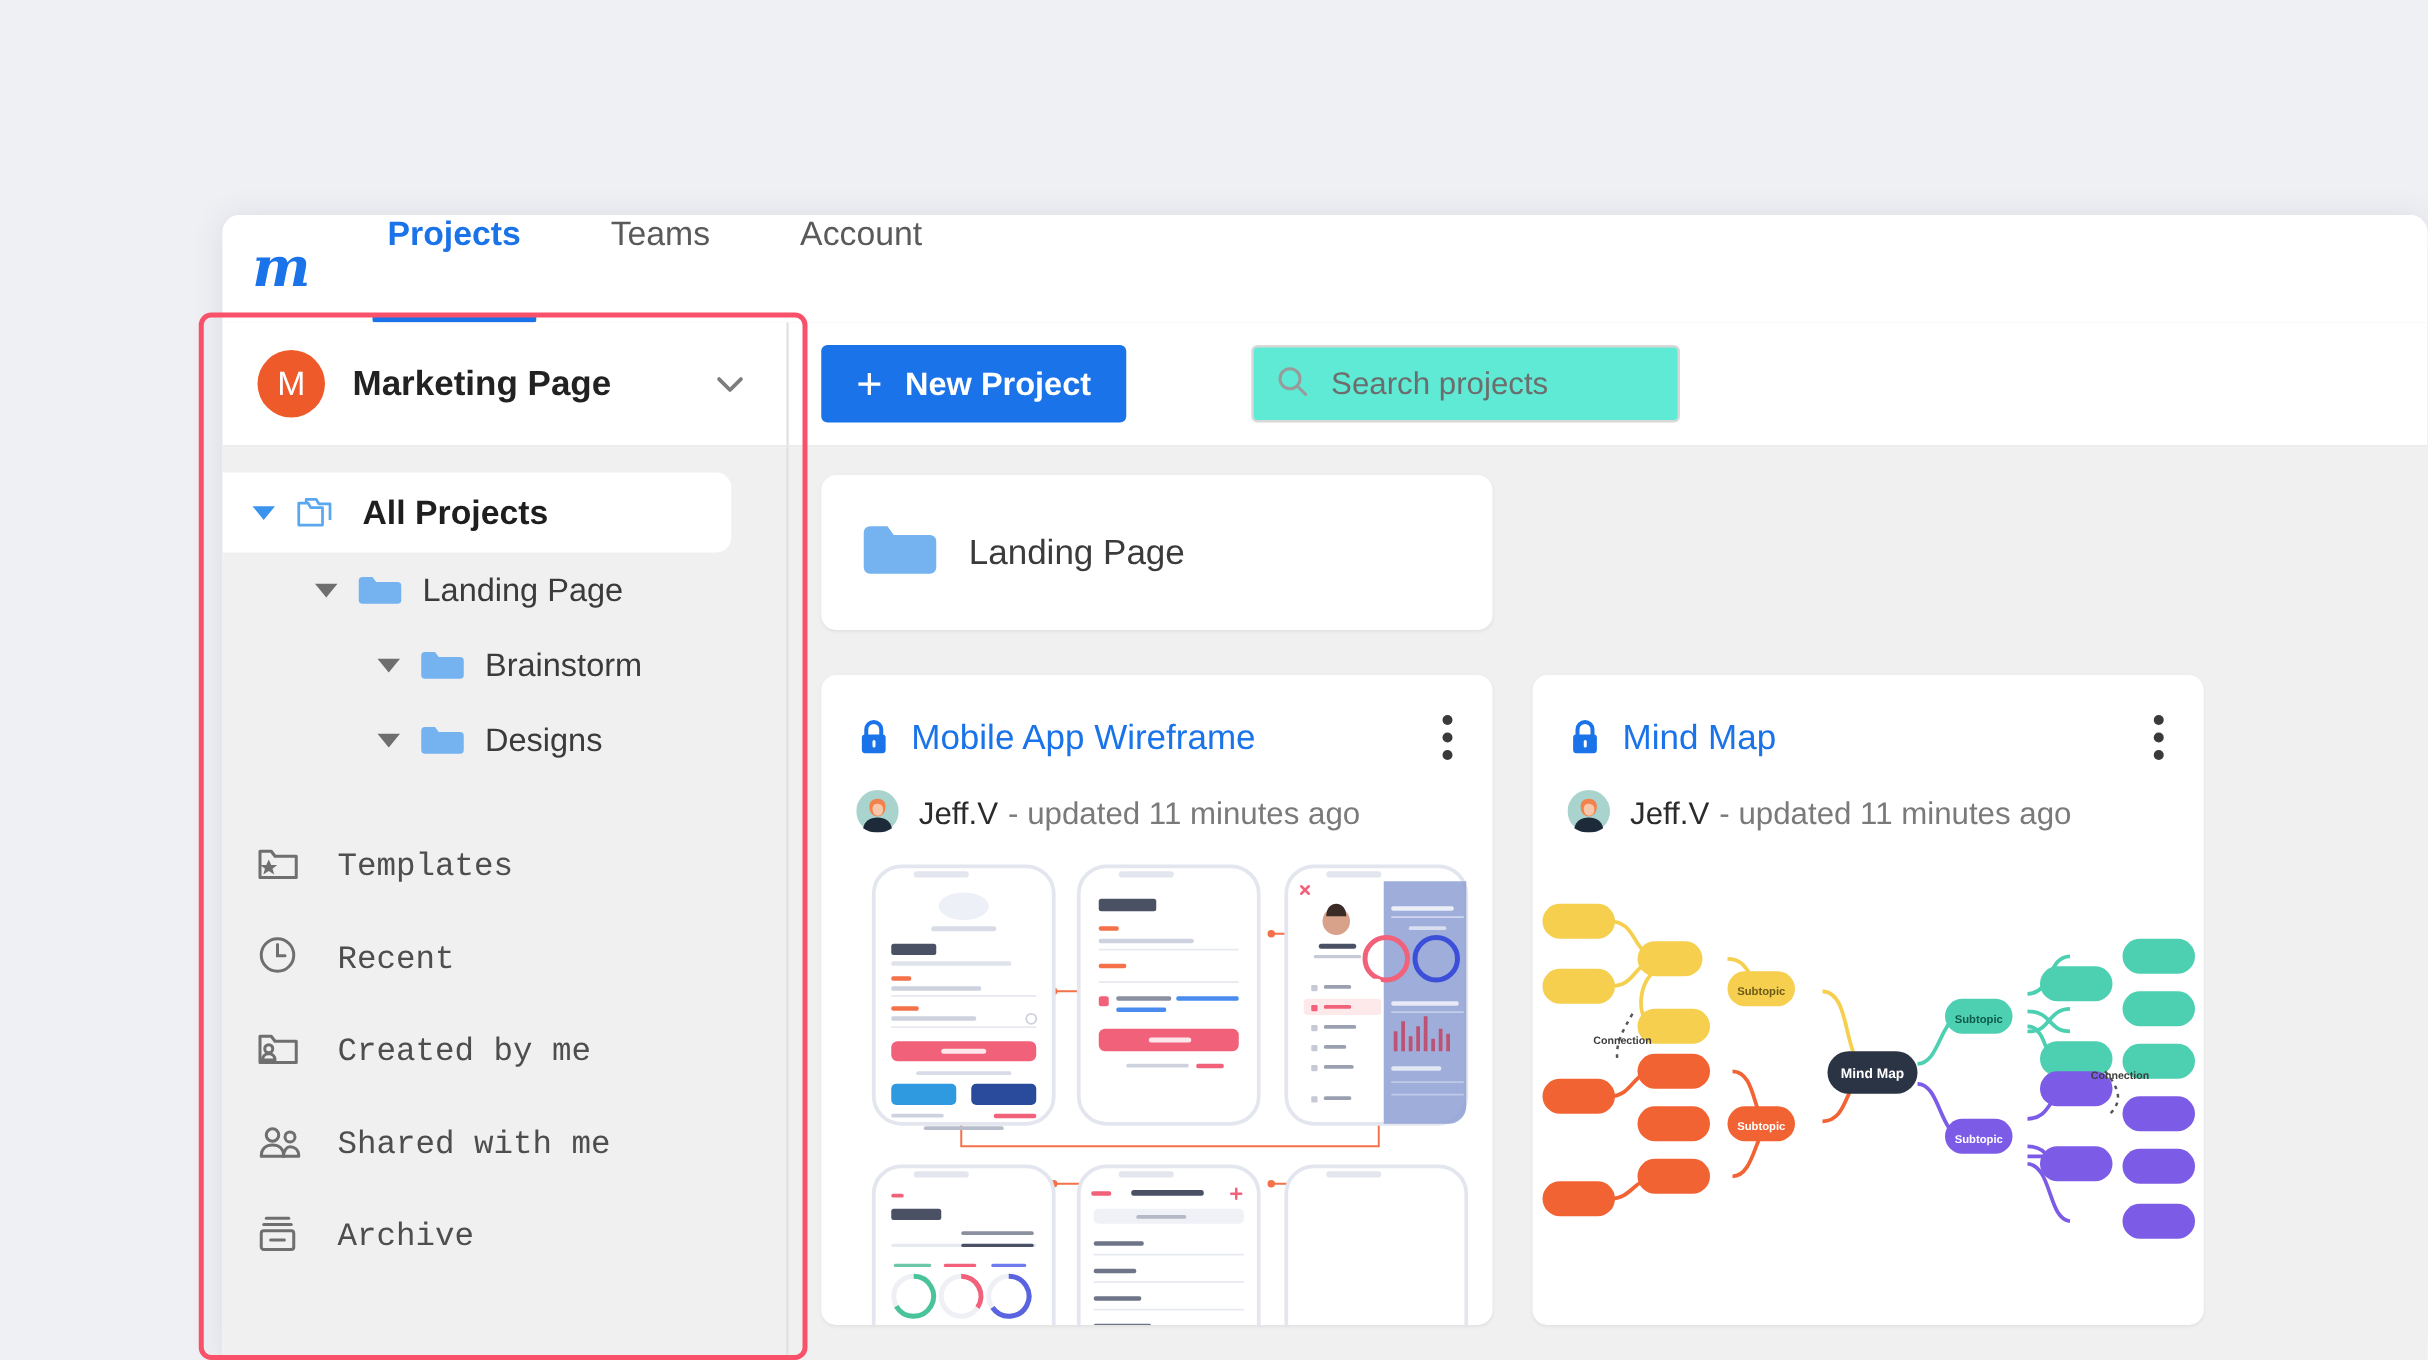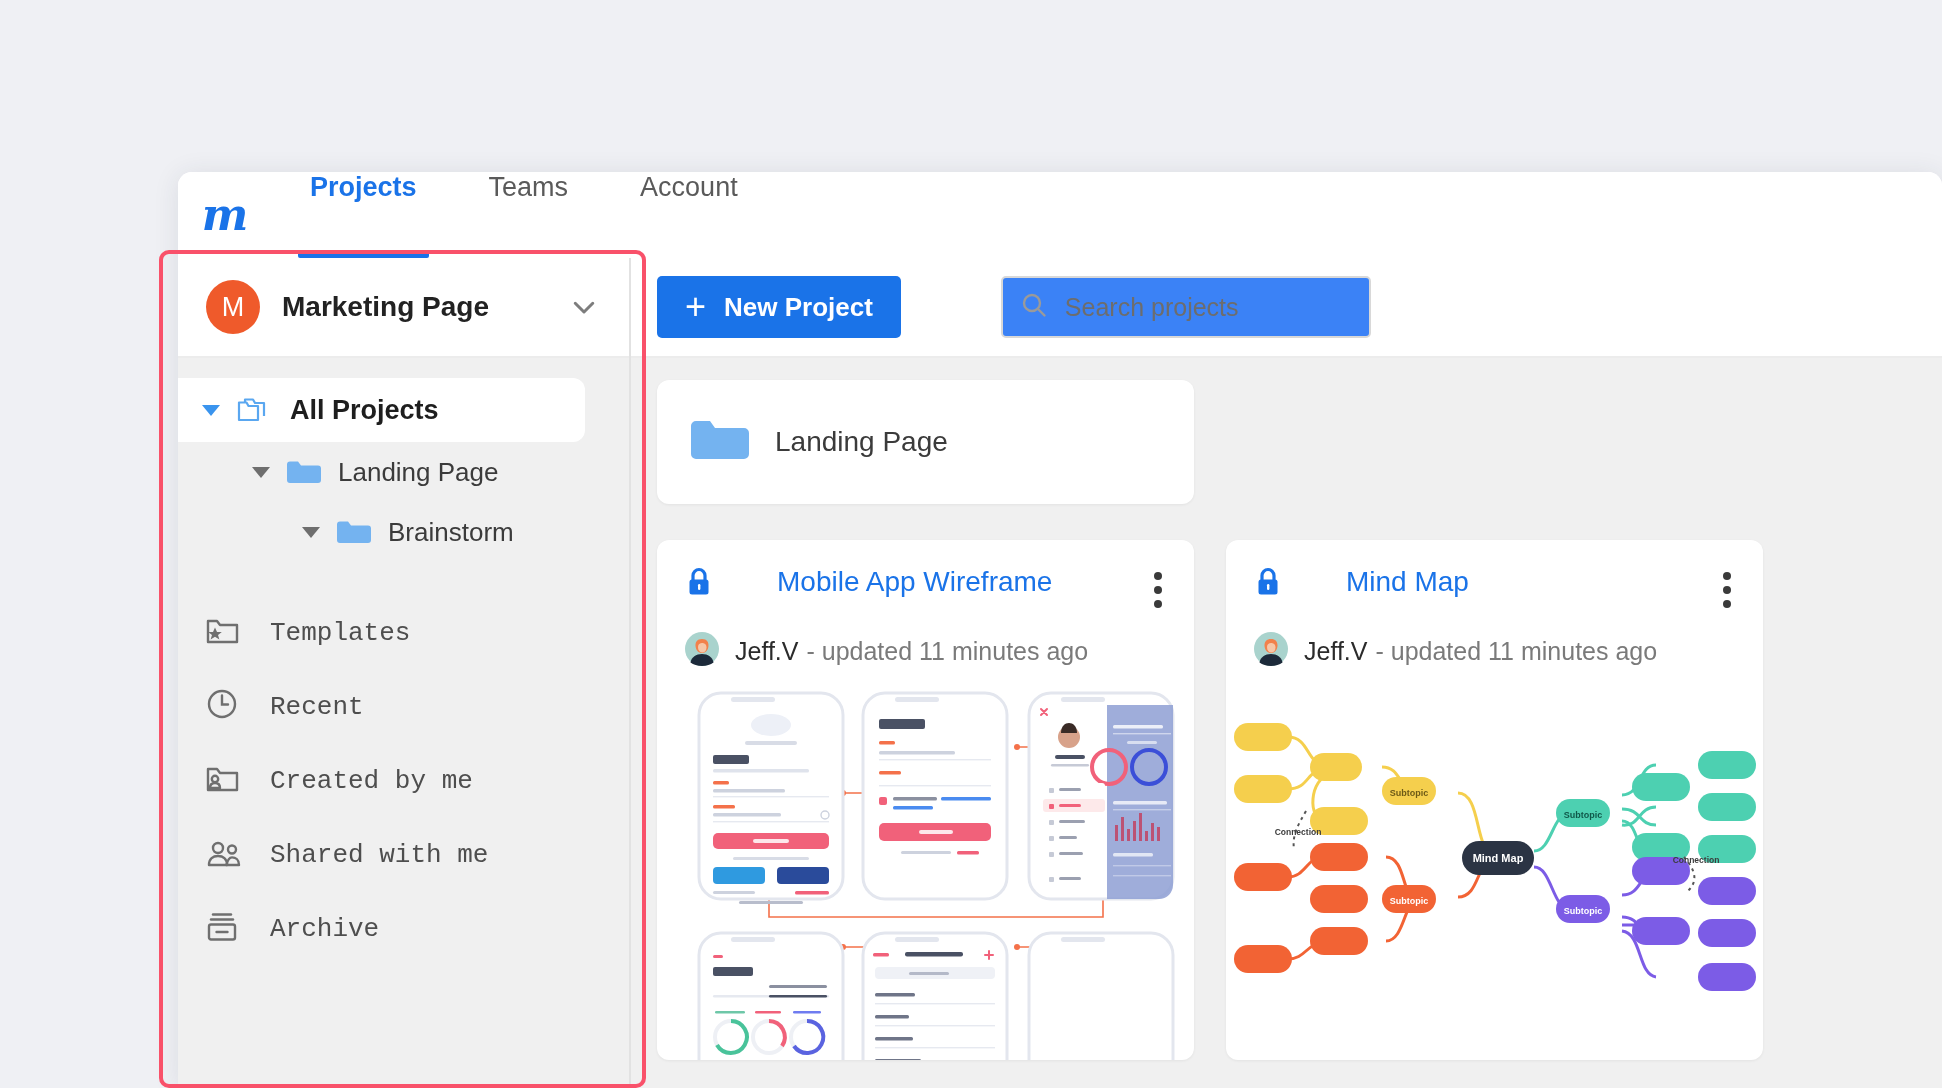--- a/index.html
+++ b/index.html
@@ -158,22 +158,22 @@
     display: flex; align-items: center;
     padding: 0 28px;
     font-size: 26px; font-weight: 700;
     font-family: "Liberation Sans", sans-serif;
     cursor: pointer;
     white-space: nowrap;
   }
   #plus-icon { font-size: 36px; font-weight: 400; margin-right: 18px; line-height: 1; }
   #search-wrap {
     margin-left: 100px;
-    width: 370px; height: 62px;
-    background: #3b82f6;
+    width: 343px; height: 62px;
+    background: #5eead4;
     border: 2px solid #d8d8d8;
     border-radius: 5px;
     display: flex; align-items: center;
     padding: 0 16px;
   }
   #search-input {
     border: none; outline: none;
     margin-left: 16px;
     font-size: 25px; color: #3b3b3b;
     font-family: "Liberation Sans", sans-serif;
@@ -193,21 +193,21 @@
     height: 124px;
     width: 537px;
     display: flex; align-items: center;
     padding-left: 32px;
     cursor: pointer;
   }
   #folder-card-label { margin-left: 24px; font-size: 28px; color: #3b3b3b; white-space: nowrap; }
 
   #project-cards { display: flex; gap: 32px; margin-top: 36px; }
   .project-card { width: 537px; height: 520px; position: relative; overflow: hidden; cursor: pointer; }
-  .pc-head { display: flex; padding: 26px 26px 0 28px; gap: 48px; }
+  .pc-head { display: flex; align-items: center; padding: 26px 26px 0 28px; }
   .lock-ic { flex: 0 0 auto; display:flex; }
   .pc-title {
     margin-left: 16px;
     font-size: 28px; color: #1a73e8;
     white-space: nowrap;
   }
   .kebab { margin-left: auto; display: flex; flex-direction: column; gap: 6px; padding: 6px; cursor: pointer; }
   .kebab span { width: 8px; height: 8px; border-radius: 50%; background: #3a3a3a; display:block; }
   .pc-meta { display: flex; align-items: center; padding: 18px 0 0 28px; }
   .pc-author { margin-left: 16px; font-size: 25px; color: #2b2b2b; white-space: nowrap; }
@@ -284,20 +284,29 @@
           <span class="caret"></span>
           <span class="folder-ic" style="margin-left:16px">
             <svg width="36" height="28" viewBox="0 0 36 28">
                 <path d="M1 6.5 A3 3 0 0 1 4 3.5 L12 3.5 L15 7.5 L32 7.5 A3 3 0 0 1 35 10.5 L35 22 A3 3 0 0 1 32 25 L4 25 A3 3 0 0 1 1 22 Z" fill="#74b3f0"></path>
               </svg>
           </span>
           <span class="tree-label" style="margin-left:16px">Brainstorm</span>
         </div>
 
 
+        <div class="tree-row ind-2">
+          <span class="caret"></span>
+          <span class="folder-ic" style="margin-left:16px">
+            <svg width="36" height="28" viewBox="0 0 36 28">
+                <path d="M1 6.5 A3 3 0 0 1 4 3.5 L12 3.5 L15 7.5 L32 7.5 A3 3 0 0 1 35 10.5 L35 22 A3 3 0 0 1 32 25 L4 25 A3 3 0 0 1 1 22 Z" fill="#74b3f0"></path>
+              </svg>
+          </span>
+          <span class="tree-label" style="margin-left:16px">Designs</span>
+        </div>
 
         <div class="nav-row" style="margin-top:12px">
           <span class="nav-ic">
             <svg width="38" height="32" viewBox="0 0 38 32" fill="none" stroke="#6f6f6f" stroke-width="2.4" stroke-linejoin="round">
               <path d="M4 26 L4 5 L13 5 L16 9 L33 9 L33 26 Z"></path>
               <path d="M11 11.5 L13 16 L17.8 16 L14 19 L15.4 23.6 L11 20.8 L6.6 23.6 L8 19 L4.2 16 L9 16 Z" fill="#6f6f6f" stroke="none"></path>
             </svg>
           </span>
           <span class="nav-label">Templates</span>
         </div>

